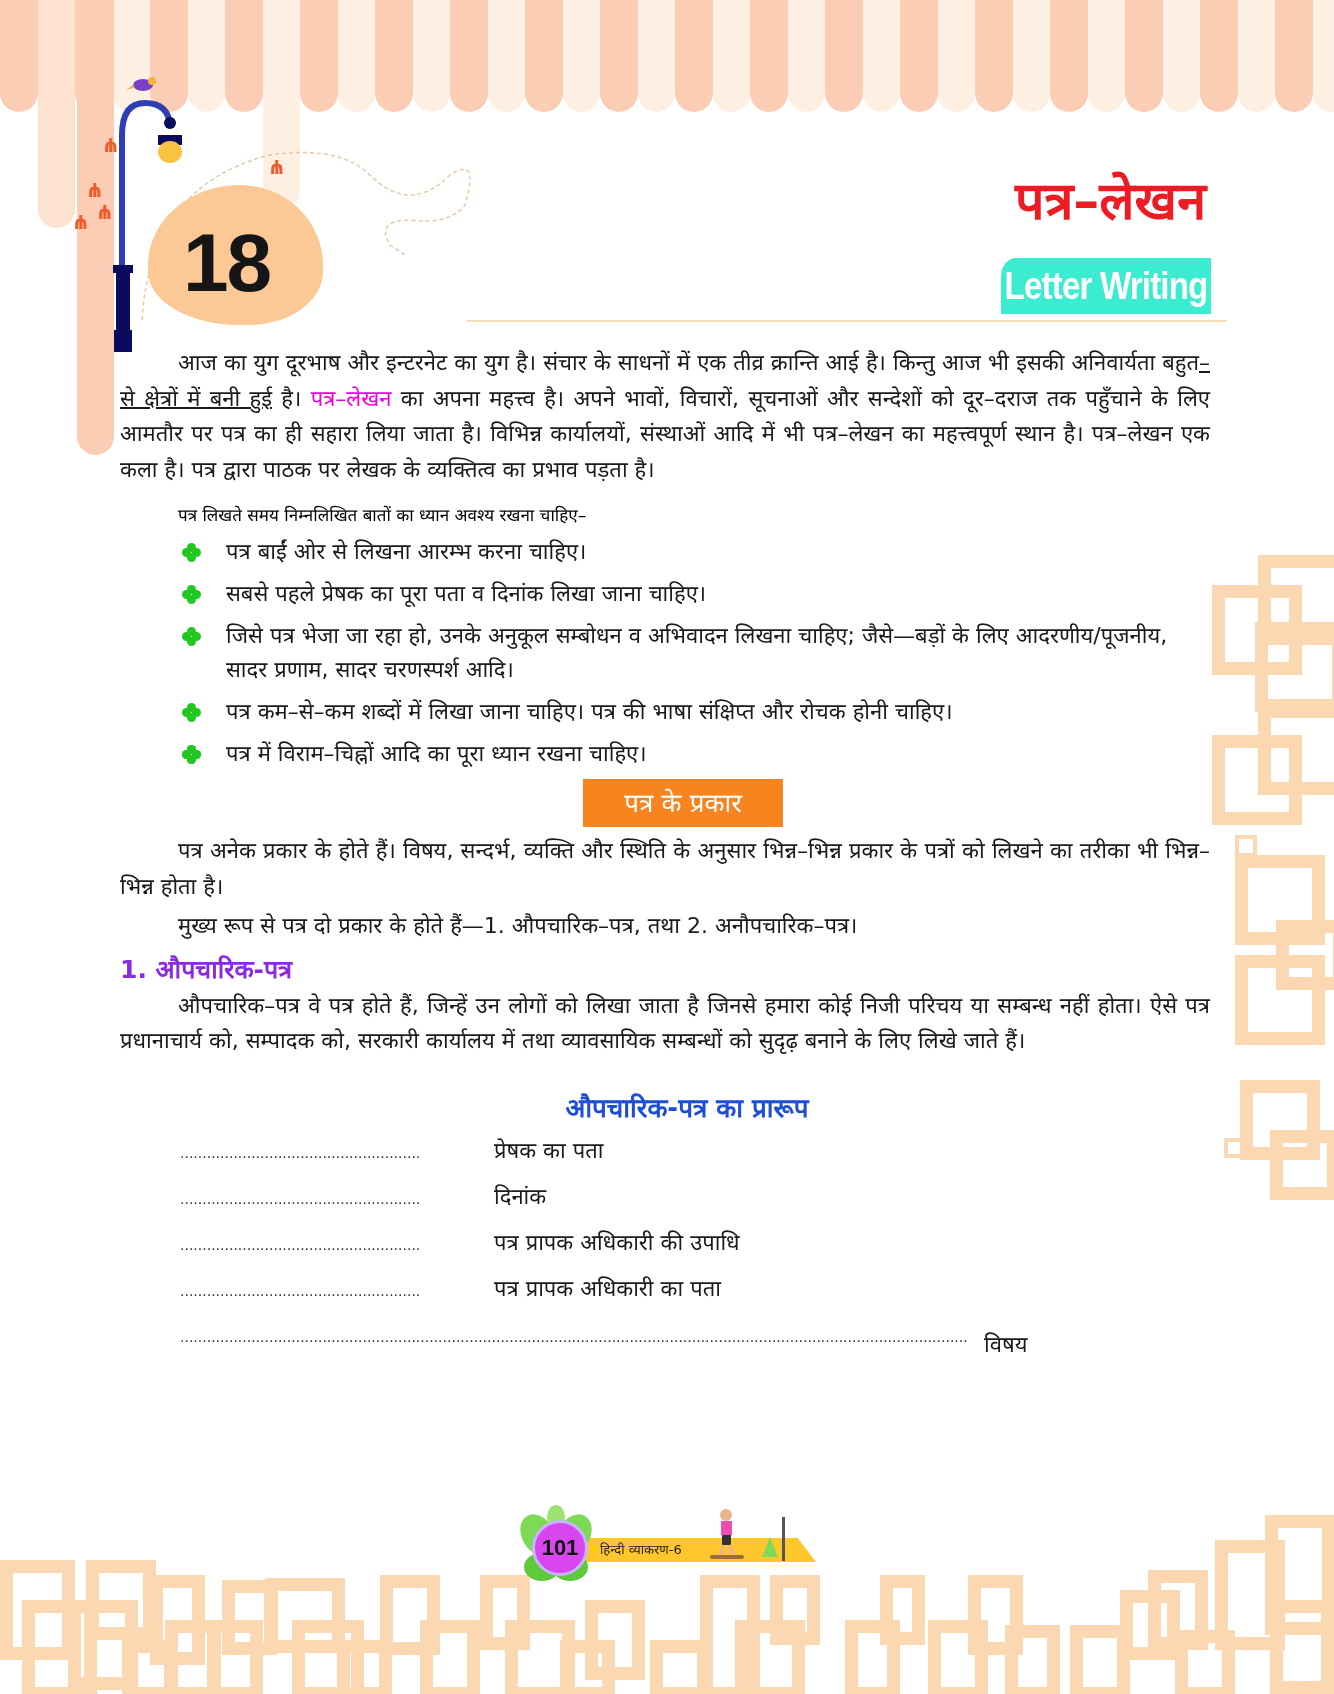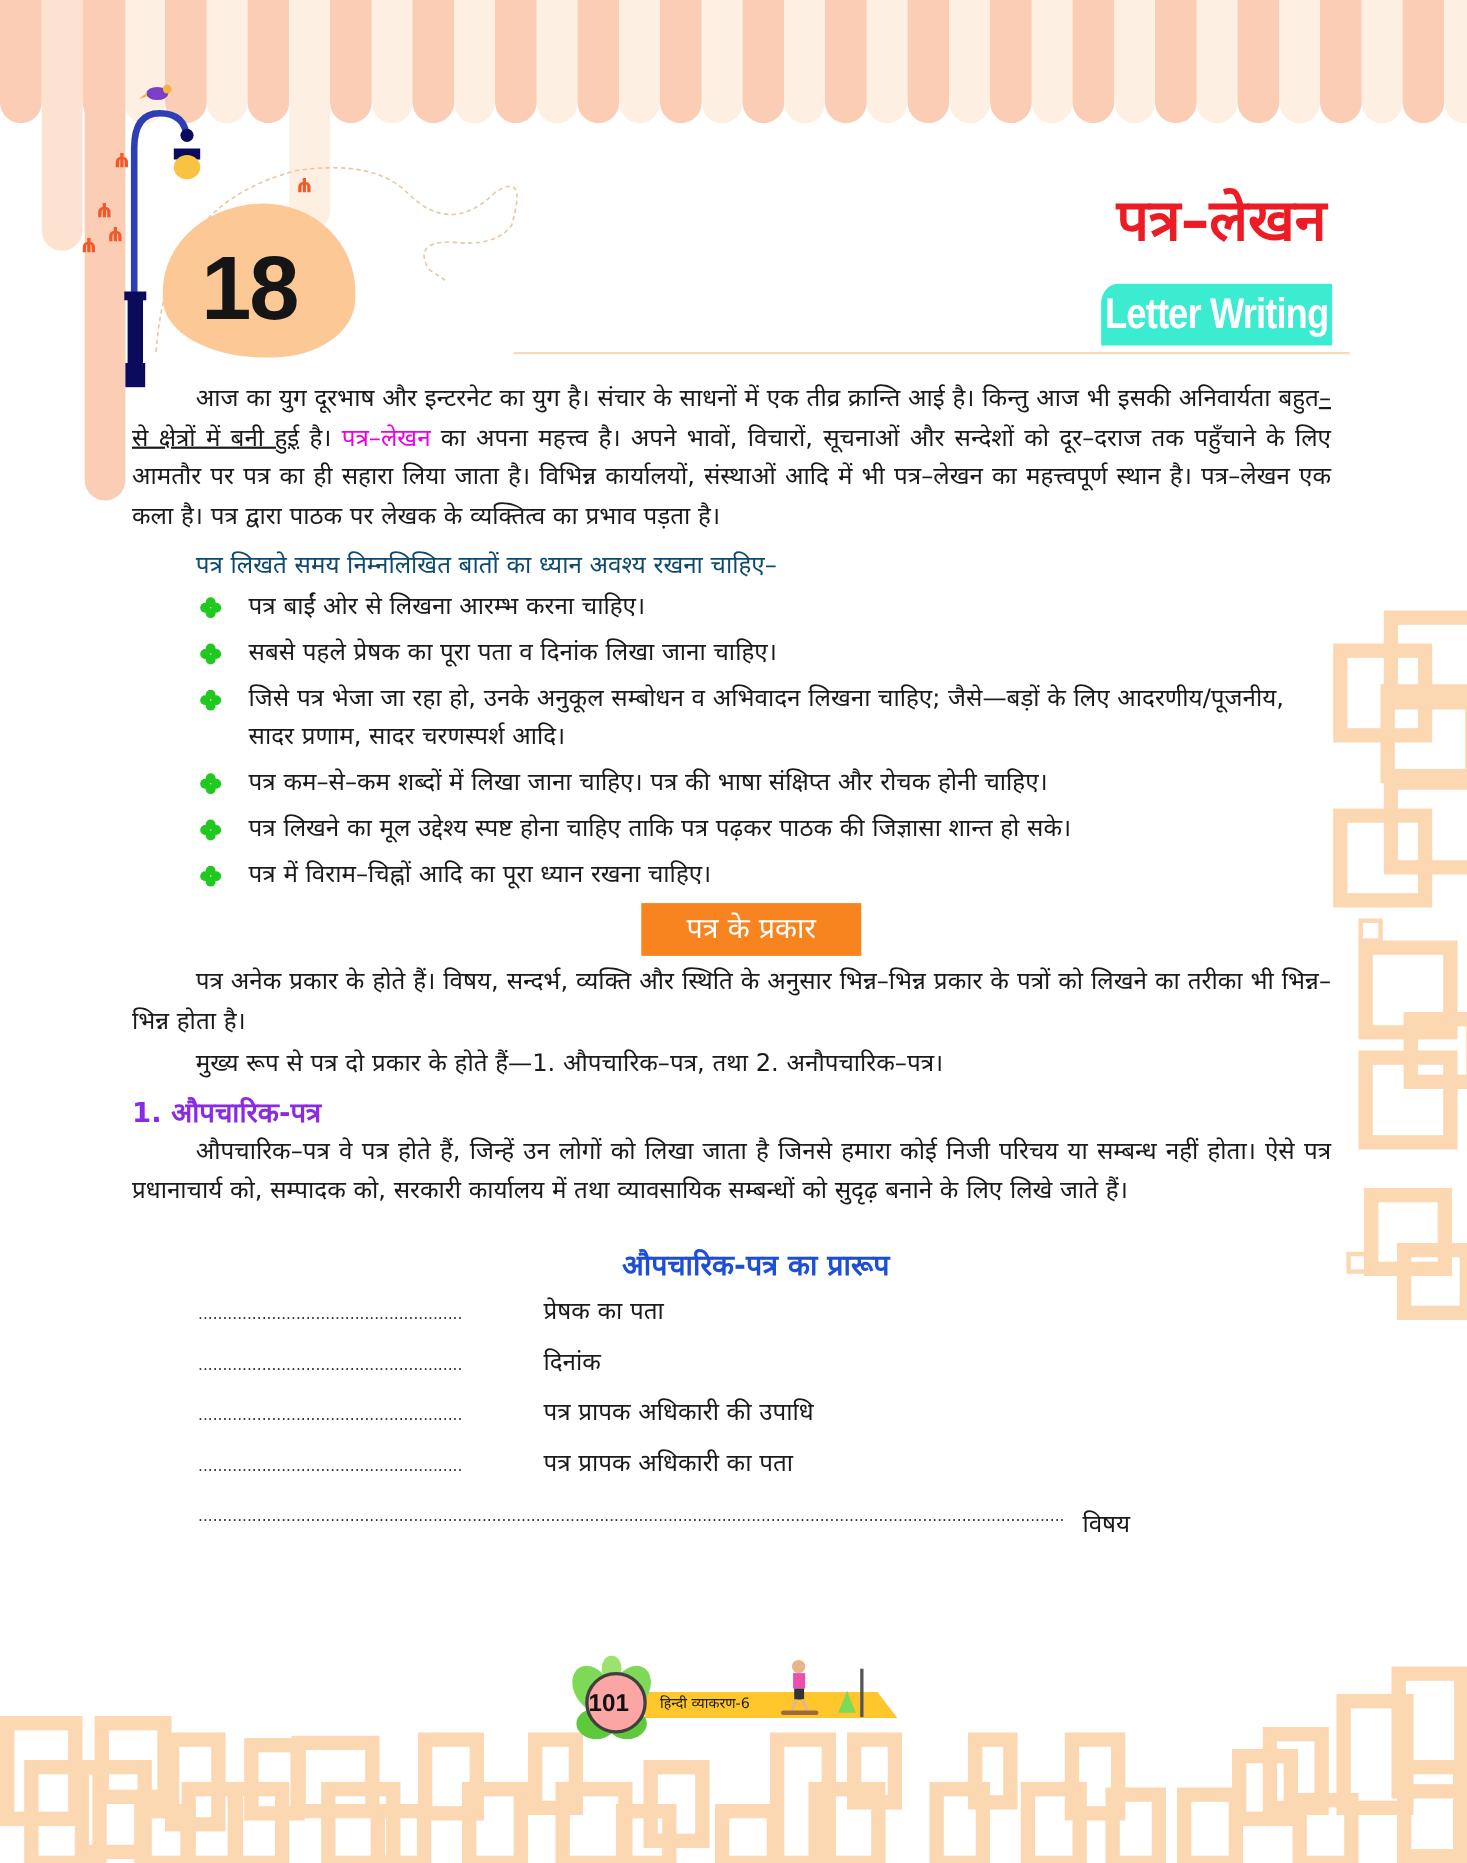--- a/index.html
+++ b/index.html
@@ -41,21 +41,21 @@
     transform:scaleX(0.85); transform-origin:right;
   }
   .title-rule { position:absolute; left:467px; top:320px; width:760px; height:2px; background:#f3dcb6; }
   
   .content { position:absolute; left:108px; top:345px; width:1090px;margin-left:12px; }
   p.para {
     margin:0; font-size:22px; line-height:35.5px; text-align:justify; text-indent:58px;
   }
   .hl-magenta { color:#ec00e0; }
   .uline { text-decoration:underline; text-decoration-thickness:2px; }
-  .instruct { color:#0c4a6e; font-size:22px; line-height:32px; margin:12px 0 4px 58px; }
+  .instruct { color:#000000; font-size:17px; line-height:32px; margin:12px 0 4px 58px; }
   ul.rules { list-style:none; margin:0; padding:0 0 0 58px; }
   ul.rules li { position:relative; padding-left:48px; font-size:22px; line-height:34px; margin-bottom:8px; }
   .clover {
     position:absolute; left:4px; top:8px; width:20px; height:20px;
   }
   .clover span { position:absolute; width:9px; height:9px; border-radius:50%; background:#20c820; }
   .section-badge {
     display:block; width:200px; height:48px; margin:4px auto 6px auto;
     background:#f7841e; color:#ffffff; text-align:center; font-size:26px; line-height:48px;
     position:relative; left:18px;
@@ -64,22 +64,22 @@
   .format-title { color:#1d4ed8; font-size:26px; font-weight:bold; text-align:center; margin:30px 0 4px 0; position:relative; left:22px; }
   .fmt-row { display:flex; align-items:baseline; font-size:22px; line-height:44px; }
   .dots { color:#333; letter-spacing:0px; font-size:14px; white-space:nowrap; overflow:hidden; }
   .fmt-row .dots.short { width:280px; margin-left:60px; margin-right:34px; }
   .fmt-row .dots.long { width:790px; margin-left:60px; margin-right:14px; }
   
   .footer { position:absolute; left:520px; top:1505px; width:300px; height:80px; }
   .footer-leaf { position:absolute; left:0; top:0; width:72px; height:80px; }
   .page-circle {
     position:absolute; left:12px; top:15px; width:50px; height:50px; border-radius:50%;
-    background:#fca5a5; border:3px solid #404040; font-family:"Liberation Sans", sans-serif;
-    font-weight:bold; font-size:22px; line-height:50px; color:#111; box-sizing:content-box;
+    background:#d946ef; border:3px solid #c4b5fd; font-family:"Liberation Sans", sans-serif;
+    font-weight:bold; font-size:22px; line-height:50px; text-align:center; color:#111; box-sizing:content-box;
   }
   .book-band {
     position:absolute; left:66px; top:33px; width:230px; height:24px; background:#ffc72c;
     clip-path:polygon(0 0, 92% 0, 100% 100%, 0 100%);
   }
   .book-label { position:absolute; left:80px; top:34px; font-size:13px; color:#222; line-height:22px; }
   .skater { position:absolute; left:188px; top:0; width:80px; height:60px; }
   .sq-deco { position:absolute; box-sizing:border-box; border:13px solid #fbd7b2; }
   .sq-deco.thin { border-width:4px; }
 </style>
@@ -188,21 +188,21 @@
           <span style="left:5px;top:0"></span>
           <span style="left:0;top:5px"></span>
           <span style="left:10px;top:5px"></span>
           <span style="left:5px;top:10px"></span>
         </span><span>पत्र कम–से–कम शब्दों में लिखा जाना चाहिए। पत्र की भाषा संक्षिप्त और रोचक होनी चाहिए।</span></li>
     <li><span class="clover">
           <span style="left:5px;top:0"></span>
           <span style="left:0;top:5px"></span>
           <span style="left:10px;top:5px"></span>
           <span style="left:5px;top:10px"></span>
-        </span><span>पत्र लिखने का मूल उद्देश्य स्पष्ट होना चाहिए ताकि पत्र पढ़कर पाठक की जिज्ञासा शान्त हो सके।</span></li>
+        </span></li>
     <li><span class="clover">
           <span style="left:5px;top:0"></span>
           <span style="left:0;top:5px"></span>
           <span style="left:10px;top:5px"></span>
           <span style="left:5px;top:10px"></span>
         </span><span>पत्र में विराम–चिह्नों आदि का पूरा ध्यान रखना चाहिए।</span></li>
   </ul>
 
   <div class="section-badge">पत्र के प्रकार</div>
 

